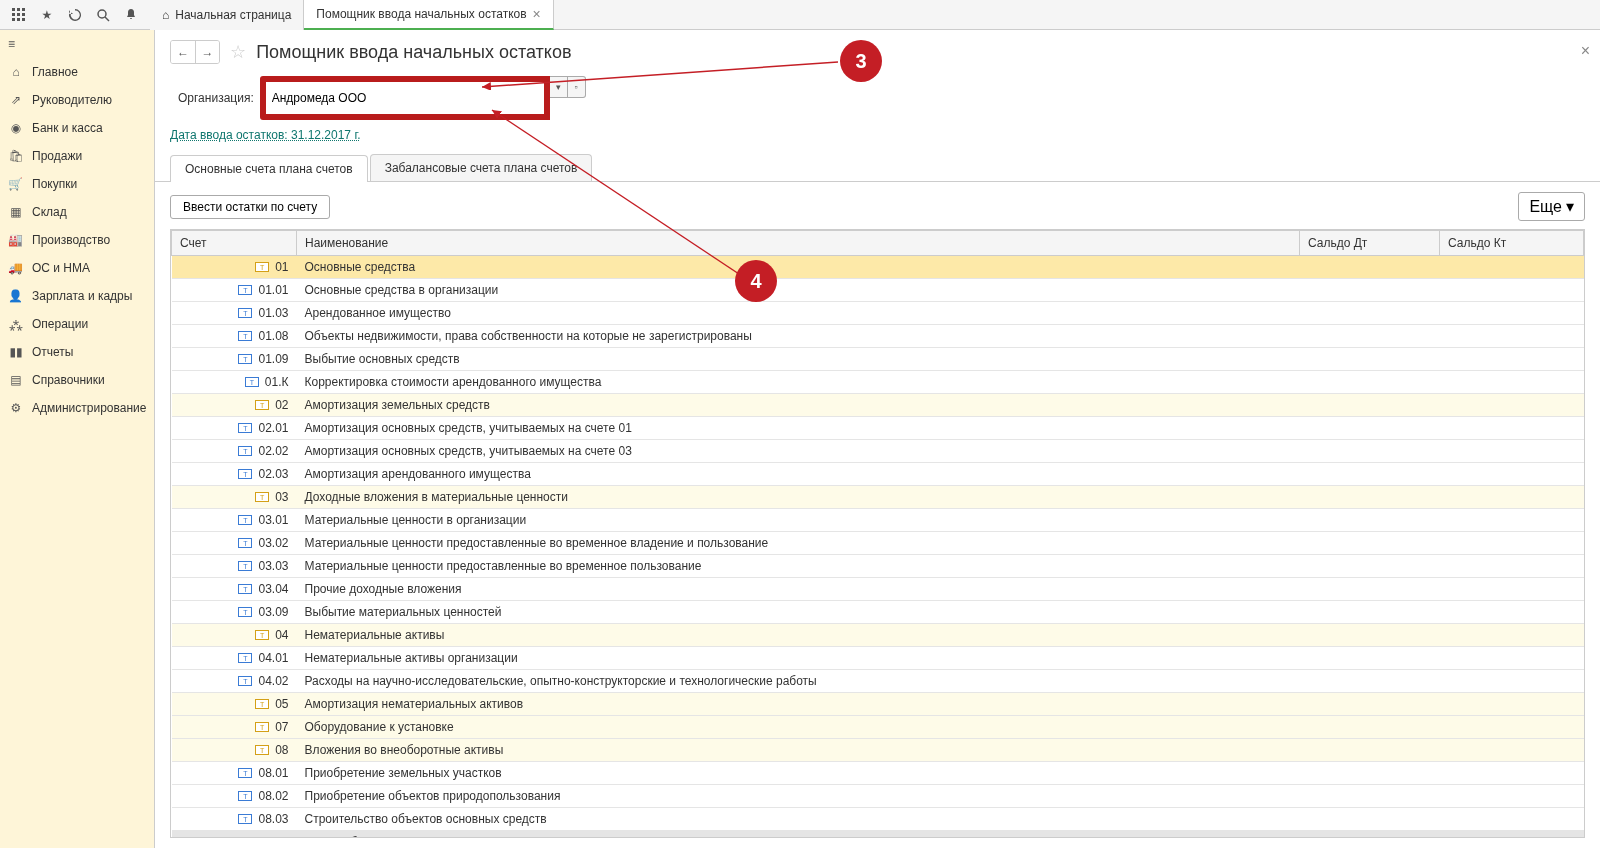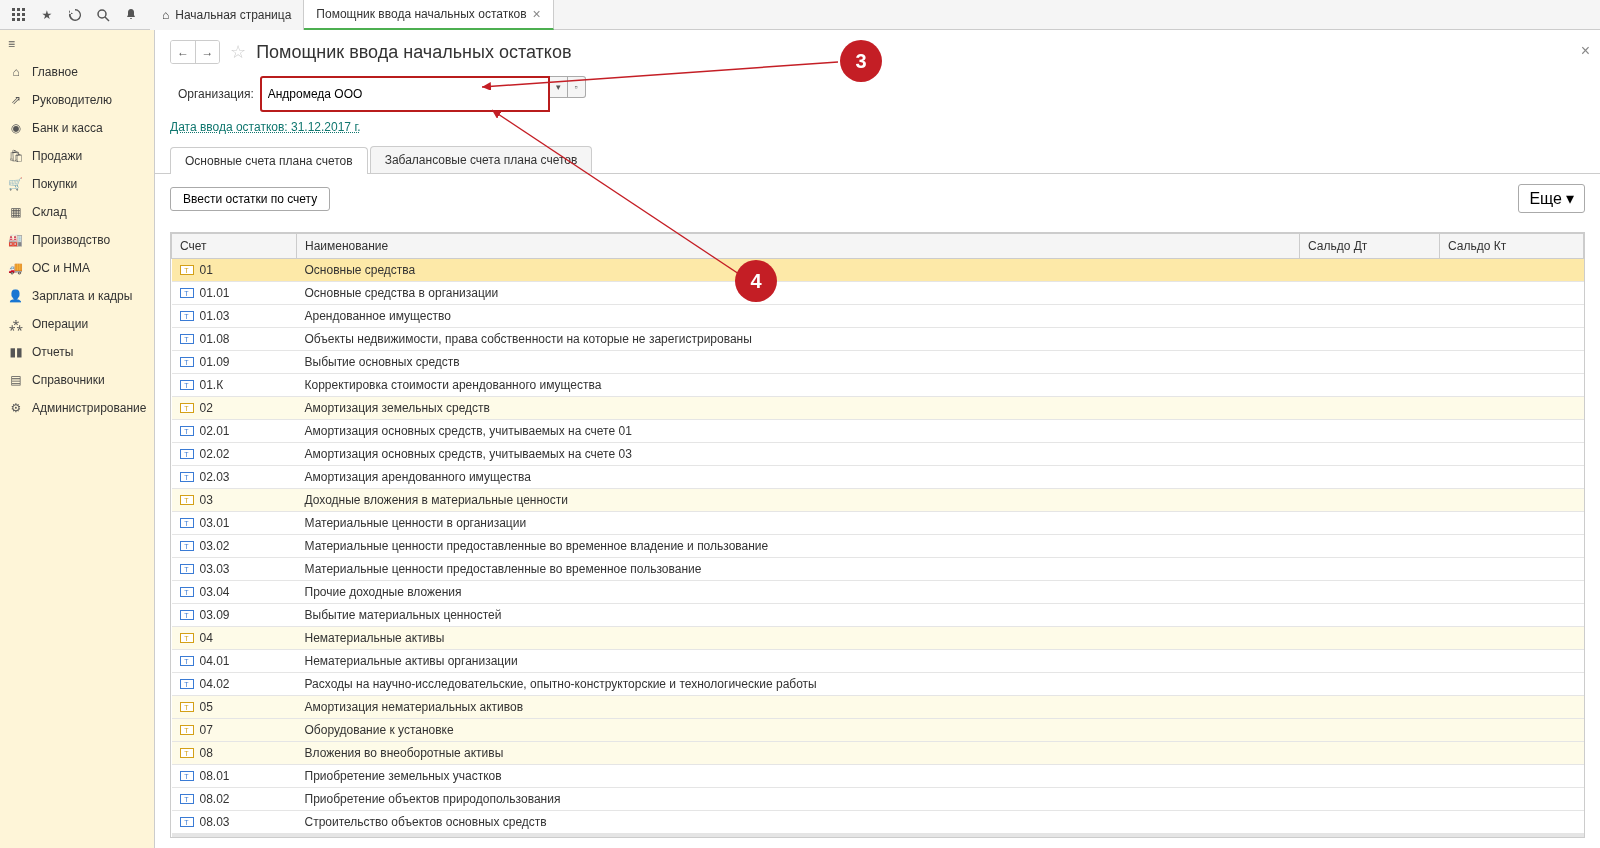--- a/index.html
+++ b/index.html
@@ -31,48 +31,48 @@
 .nav-btn { width: 24px; height: 22px; display: flex; align-items: center; justify-content: center; cursor: pointer; background: #fff; color: #555; }
 .nav-btn + .nav-btn { border-left: 1px solid #ccc; }
 .star-btn { color: #ccc; cursor: pointer; font-size: 18px; }
 .page-title { font-size: 18px; font-weight: normal; color: #333; }
 .close-page { position: absolute; right: 10px; top: 12px; cursor: pointer; color: #888; font-size: 16px; }
 
 
 .form-row { padding: 4px 15px; display: flex; align-items: center; gap: 6px; }
 .form-label { font-size: 12px; margin-left: 8px; }
 .org-input-wrap { display: flex; align-items: stretch; }
-.org-input { width: 290px; height: 18px; border: 2px solid #b91c1c; padding: 16px 6px; font-size: 12px; border-radius: 3px 0 0 3px; }
+.org-input { width: 290px; height: 18px; border: 6px solid #b91c1c; padding: 16px 6px; font-size: 12px; border-radius: 3px 0 0 3px; }
 .org-btn { width: 18px; height: 22px; border: 1px solid #aaa; border-left: none; background: #f5f5f5; cursor: pointer; display: flex; align-items: center; justify-content: center; font-size: 9px; color: #555; }
 .org-btn.last { border-radius: 0 3px 3px 0; }
 .date-link { color: #0f766e; text-decoration: underline dotted; cursor: pointer; font-size: 12px; }
 
 
 .sec-tabs { display: flex; padding: 8px 15px 0; border-bottom: 1px solid #ccc; }
 .sec-tab { padding: 6px 14px; border: 1px solid #ccc; border-bottom: none; background: #f5f5f5; cursor: pointer; font-size: 12px; margin-right: 2px; border-radius: 4px 4px 0 0; position: relative; }
 .sec-tab.active { background: #fff; top: 1px; }
 
 
 .action-bar { padding: 10px 15px 8px; display: flex; align-items: center; justify-content: space-between; }
 .action-btn { padding: 4px 12px; border: 1px solid #aaa; background: #fff; border-radius: 3px; cursor: pointer; font-size: 12px; }
 .more-btn { padding: 4px 10px; border: 1px solid #aaa; background: #fff; border-radius: 3px; cursor: pointer; font-size: 16px; display: flex; align-items: center; gap: 4px; }
 
 
-.table-wrap { flex: 1; margin: 11px 15px 10px; border: 1px solid #ccc; overflow: hidden; display: flex; flex-direction: column; }
+.table-wrap { flex: 1; margin: 0 15px 10px; border: 1px solid #ccc; overflow: hidden; display: flex; flex-direction: column; }
 .table-scroll { flex: 1; overflow-y: auto; }
 .accounts-table { width: 100%; border-collapse: collapse; table-layout: fixed; }
 .accounts-table th { text-align: left; padding: 5px 8px; border: 1px solid #ccc; background: #f5f5f5; font-weight: normal; font-size: 12px; position: sticky; top: 0; }
 .accounts-table td { padding: 4px 8px; border-bottom: 1px solid #e5e5e5; font-size: 12px; height: 23px; }
 .accounts-table tr.group-row td { background: #fefbe8; }
 .accounts-table tr.selected td { background: #fde9a8; }
 .col-account { width: 125px; }
 .col-name { width: auto; }
 .col-debit { width: 140px; }
 .col-credit { width: 144px; }
-.acc-cell { display: flex; align-items: center; gap: 6px; }
+.acc-cell { display: flex; align-items: center; gap: 6px; justify-content: flex-end; }
 .acc-icon { width: 14px; height: 10px; border: 1px solid #3a7bd5; display: inline-flex; align-items: center; justify-content: center; font-size: 7px; color: #3a7bd5; background: #fff; flex-shrink: 0; }
 .acc-icon.group { border-color: #d4a017; color: #d4a017; }
 .footer-row td { background: #e5e5e5; font-style: italic; }
 
 
 .callout { position: absolute; width: 42px; height: 42px; background: #c41e25; border-radius: 50%; color: #fff; display: flex; align-items: center; justify-content: center; font-size: 20px; font-weight: bold; z-index: 100; }
 .arrow-line { position: absolute; z-index: 99; pointer-events: none; }
 
 svg { display: block; }
 </style>

